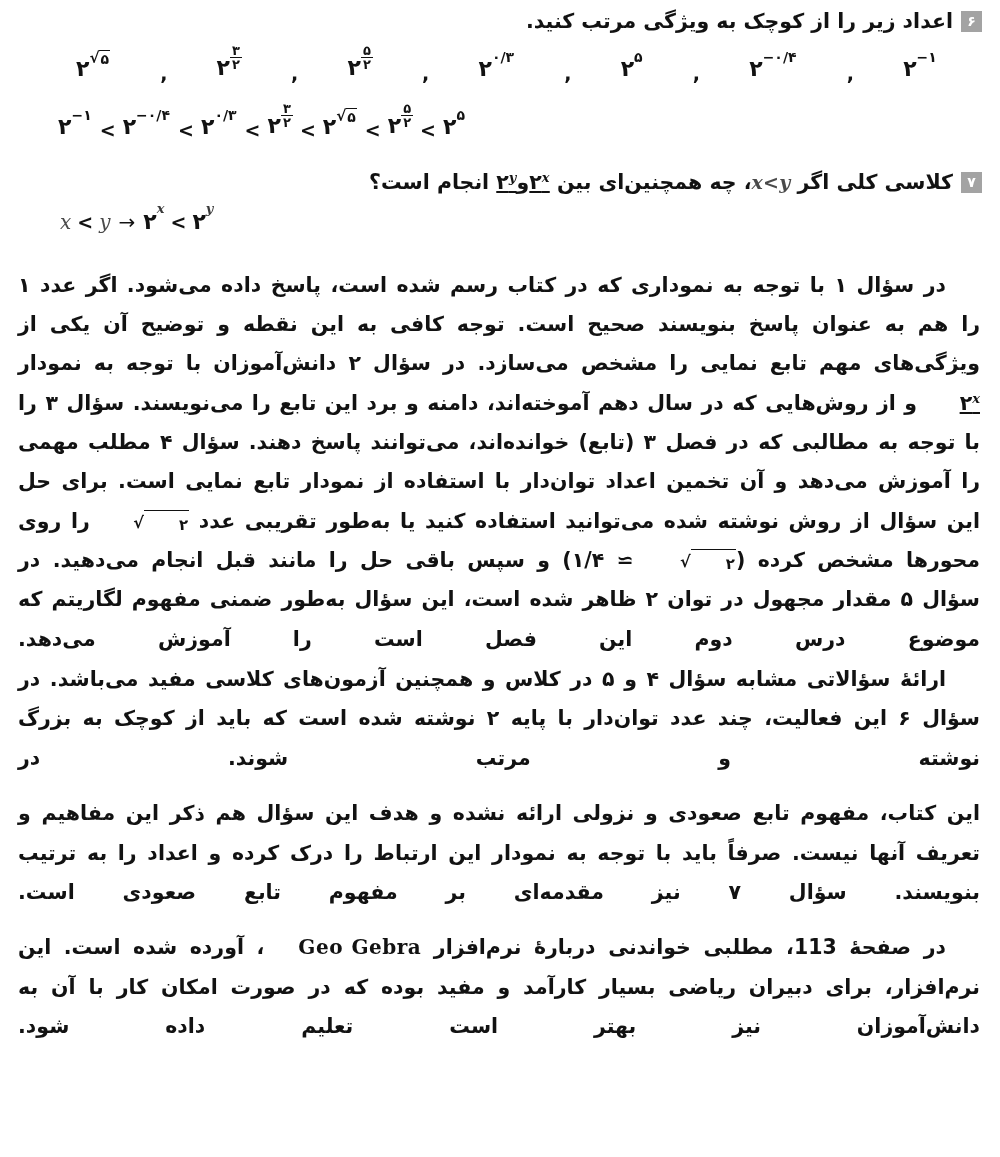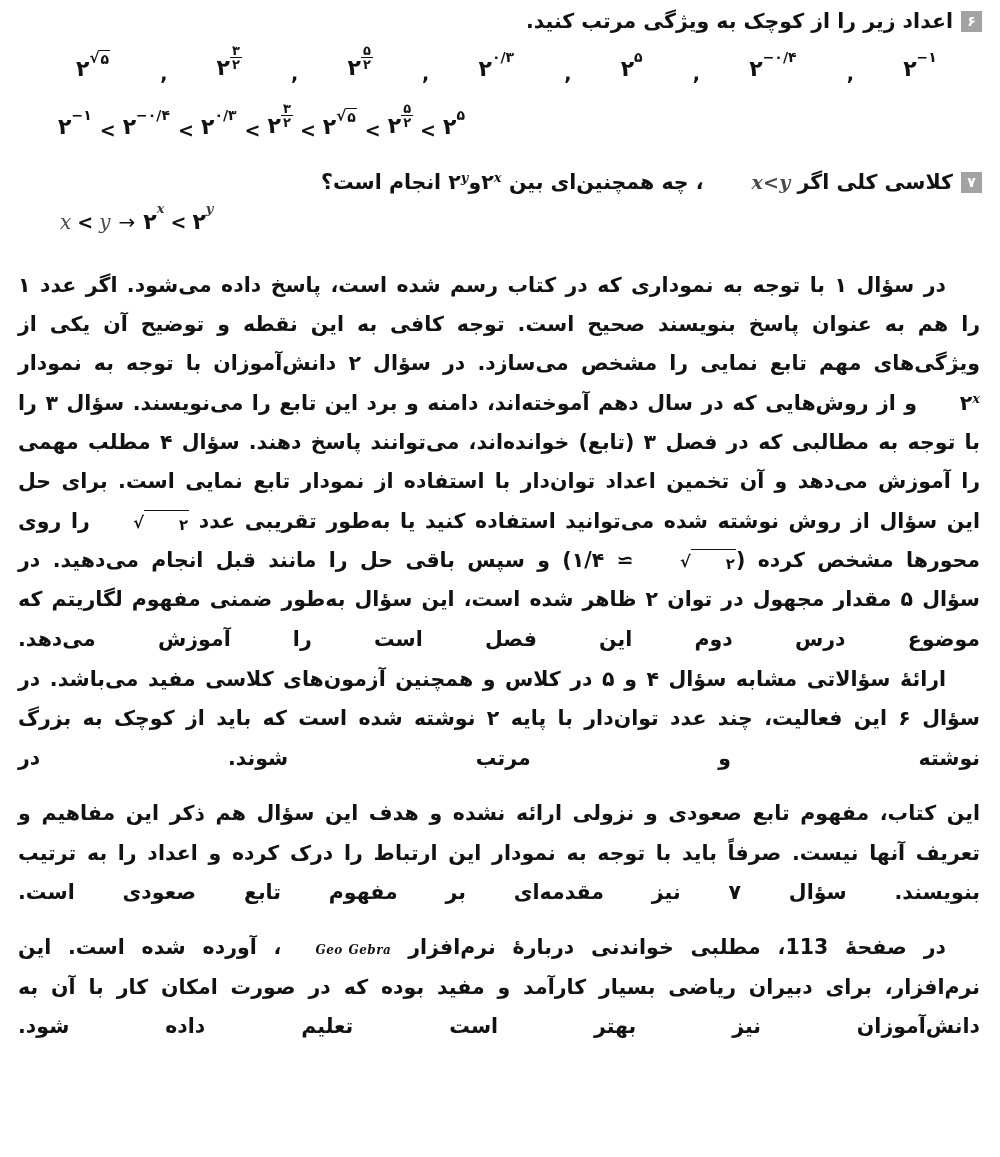--- a/index.html
+++ b/index.html
@@ -179,32 +179,32 @@
     letter-spacing: 0.1px;
     word-spacing: 1px;
   }
   p.para.indent { text-indent: 34px; }
 
   .inline-math {
     direction: ltr;
     display: inline-block;
     font-weight: 700;
     white-space: nowrap;
+    text-decoration: underline;
   }
   .inline-math .s {
     font-size: 13px;
     position: relative;
     top: -7px;
     font-family: "DejaVu Serif", serif;
     font-style: italic;
   }
   .latin-italic {
     font-family: "DejaVu Serif", "Liberation Serif", serif;
-    font-style: italic;
-    font-size: 12px;
+    font-size: 20px;
     direction: ltr;
     display: inline-block;
     letter-spacing: 0.5px;
   }
   .sqrt-inline {
     direction: ltr;
     display: inline-flex;
     align-items: flex-start;
     font-weight: 700;
     white-space: nowrap;
@@ -336,21 +336,21 @@
     <span class="math-term">
       <span class="base">۲</span>
         <span class="sup">۵</span>
     </span>
   </div>
 
   <div class="question-row" style="margin-top:14px;">
     <span class="q-badge">۷</span>
     <span class="q-text">
       <span>کلاسی کلی اگر</span>
-      <span class="mvar" style="font-size:19px;margin-left:48px;">x&lt;y</span><span>، چه همچنین‌ای بین</span>
+      <span class="mvar" style="font-size:19px;">x&lt;y</span><span>، چه همچنین‌ای بین</span>
       <span class="inline-math"><span>۲</span><span class="s">x</span></span><span>و</span><span class="inline-math"><span>۲</span><span class="s">y</span></span>
       <span>انجام است؟</span>
     </span>
   </div>
 
   <div class="answer-row" style="height:48px;">
     <span class="mvar">x</span>
     <span class="op-lt">&lt;</span>
     <span class="mvar">y</span>
     <span class="op-arrow">→</span>

